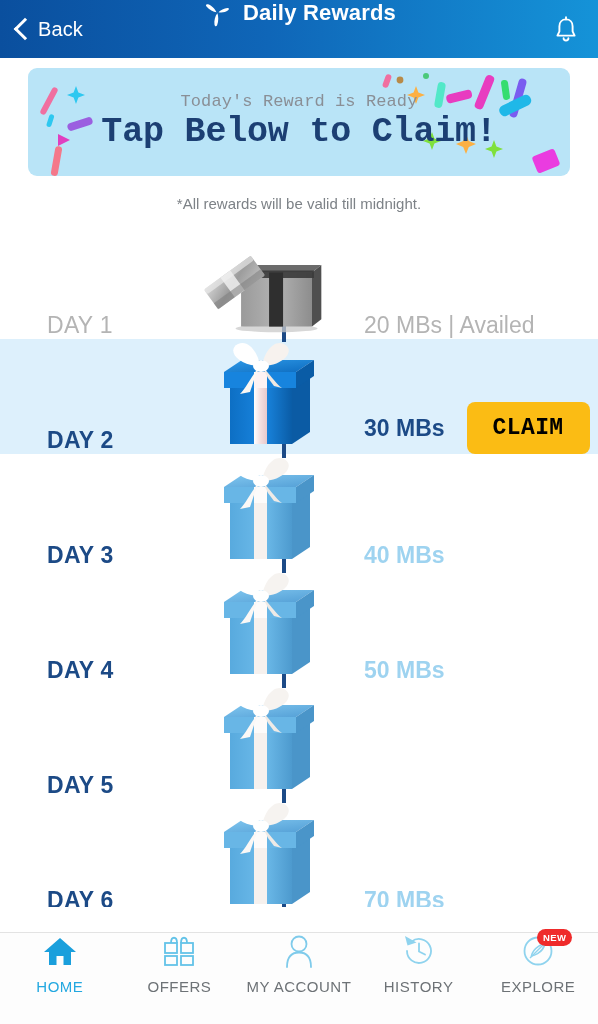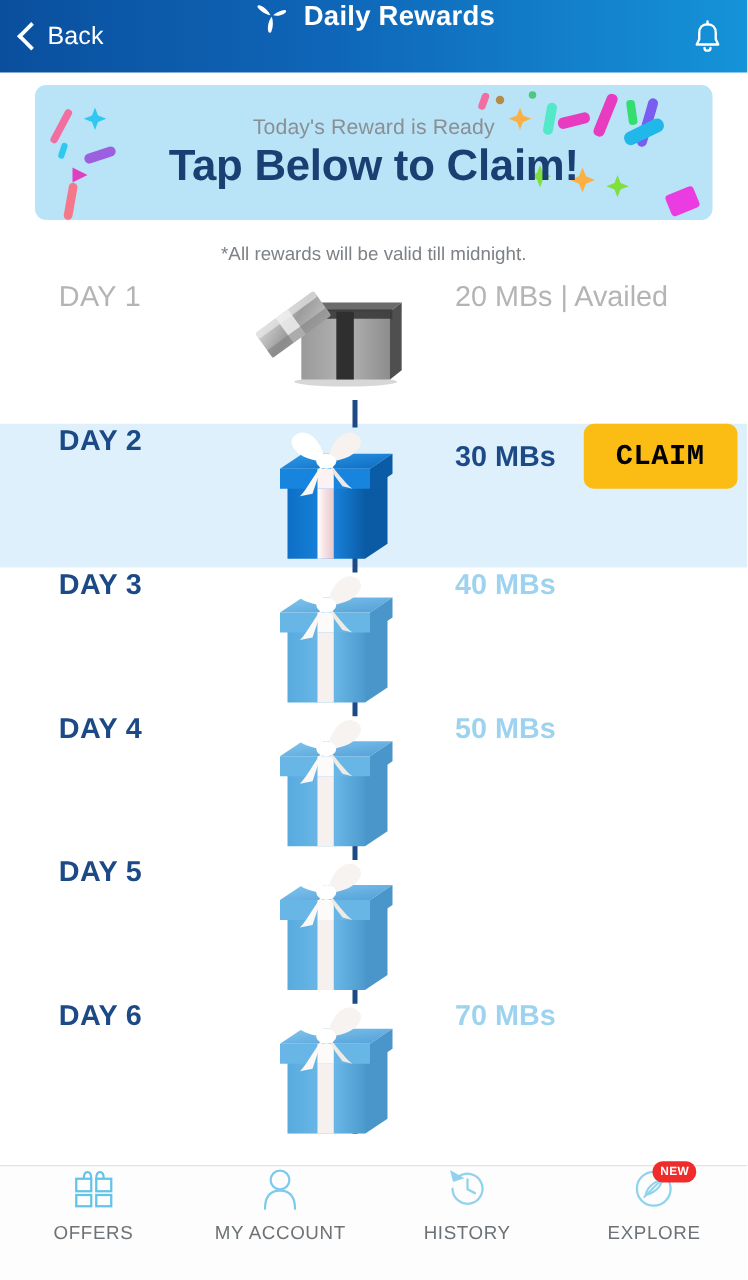--- a/index.html
+++ b/index.html
@@ -46,21 +46,21 @@
   }
   .bell-ic { width:24px; height:27px; display:block; }
 
   
   .banner-wrap { padding:10px 28px 0 28px; }
   .banner {
     position:relative; overflow:hidden;
     background:#b9e4f7; border-radius:9px;
     height:108px;
     display:flex; flex-direction:column;
-    align-items:center; justify-content:center;
+    align-items:center; justify-content:center;font-family:Liberation Mono, monospace;
   }
   .banner-sub {
     color:#8a8f96; font-size:17px; letter-spacing:.1px;
     position:relative; z-index:3; margin-bottom:1px;
   }
   .banner-main {
     color:#1c3f73; font-size:35px; font-weight:700;
     letter-spacing:-.2px; position:relative; z-index:3;
   }
   .confetti { position:absolute; inset:0; z-index:1; pointer-events:none; }
@@ -77,21 +77,21 @@
   
   .list {
     position:relative;
     margin-top:12px;
     height:683px;
     overflow:hidden;
   }
   .row {
     position:relative;
     height:115px;
-    display:flex; align-items:flex-start;
+    display:flex; align-items:flex-end;
   }
   .row.active { background:#ddf0fc; }
   .day-label {
     width:200px; padding-left:47px;
     font-size:23px; font-weight:700; color:#1c4a86; letter-spacing:.3px;
     flex:0 0 auto;
   }
   .row.claimed .day-label { color:#b4b4b4; font-weight:400; }
   .gift-cell {
     width:140px; flex:0 0 auto;
@@ -403,20 +403,28 @@
       </svg>
     </div>
     <div class="reward-cell">
       <span class="reward-text">70 MBs</span>
     </div>
   </div>
 </div>
 
 <div class="bottom-nav">
 
+  <div class="nav-item active">
+    <span class="nav-ic-wrap">
+      <svg width="36" height="32" viewBox="0 0 36 32">
+        <path d="M18 3 L34 17 L29 17 L29 30 L21.5 30 L21.5 21 L14.5 21 L14.5 30 L7 30 L7 17 L2 17 Z" fill="#1a9fdc"></path>
+      </svg>
+    </span>
+    <span class="nav-label">HOME</span>
+  </div>
 
   <div class="nav-item">
     <span class="nav-ic-wrap">
       <svg width="34" height="34" viewBox="0 0 34 34">
         <rect x="3" y="9" width="12" height="10" fill="none" stroke="#63c3e8" stroke-width="1.8"></rect>
         <rect x="19" y="9" width="12" height="10" fill="none" stroke="#63c3e8" stroke-width="1.8"></rect>
         <rect x="3" y="22" width="12" height="9" fill="none" stroke="#63c3e8" stroke-width="1.8"></rect>
         <rect x="19" y="22" width="12" height="9" fill="none" stroke="#63c3e8" stroke-width="1.8"></rect>
         <path d="M9 9 C9 2 15 2 15 9" fill="none" stroke="#63c3e8" stroke-width="1.8"></path>
         <path d="M19 9 C19 2 25 2 25 9" fill="none" stroke="#63c3e8" stroke-width="1.8"></path>

